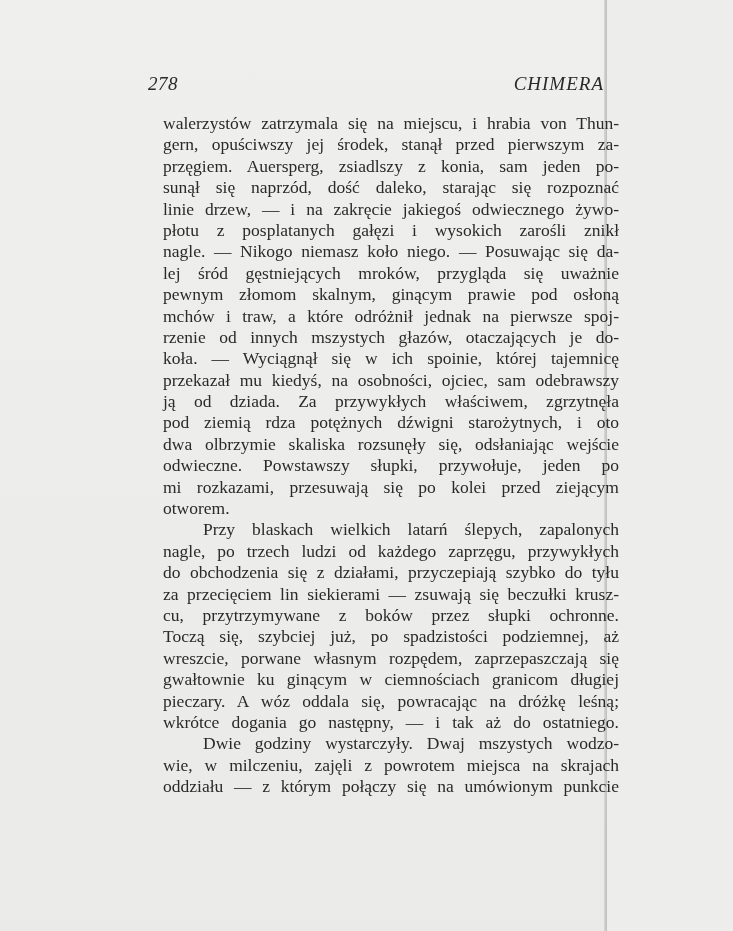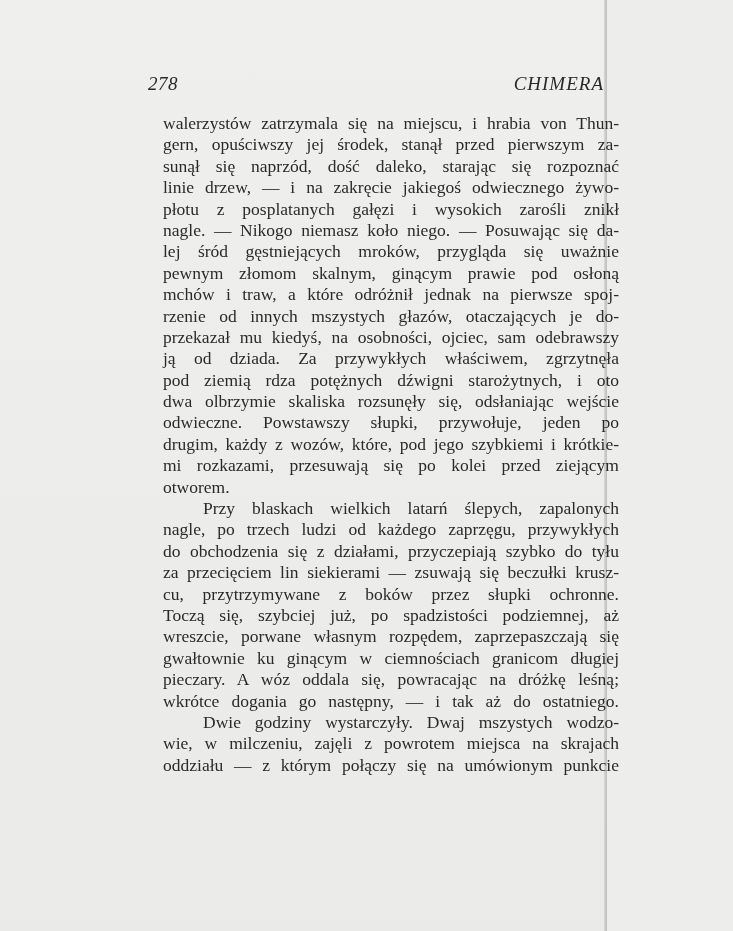--- a/index.html
+++ b/index.html
@@ -86,34 +86,35 @@
   <div class="page-edge"></div>
 
   <div class="running-head">
     <span class="page-number">278</span>
     <span class="book-title">CHIMERA</span>
   </div>
 
   <div class="text-block">
     <span class="line">walerzystów zatrzymala się na miejscu, i hrabia von Thun-</span>
     <span class="line">gern, opuściwszy jej środek, stanął przed pierwszym za-</span>
+    <span class="line">przęgiem. Auersperg, zsiadlszy z konia, sam jeden po-</span>
     <span class="line">sunął się naprzód, dość daleko, starając się rozpoznać</span>
     <span class="line">linie drzew, — i na zakręcie jakiegoś odwiecznego żywo-</span>
     <span class="line">płotu z posplatanych gałęzi i wysokich zarośli znikł</span>
     <span class="line">nagle. — Nikogo niemasz koło niego. — Posuwając się da-</span>
     <span class="line">lej śród gęstniejących mroków, przygląda się uważnie</span>
     <span class="line">pewnym złomom skalnym, ginącym prawie pod osłoną</span>
     <span class="line">mchów i traw, a które odróżnił jednak na pierwsze spoj-</span>
     <span class="line">rzenie od innych mszystych głazów, otaczających je do-</span>
+    <span class="line">koła. — Wyciągnął się w ich spoinie, której tajemnicę</span>
     <span class="line">przekazał mu kiedyś, na osobności, ojciec, sam odebrawszy</span>
     <span class="line">ją od dziada. Za przywykłych właściwem, zgrzytnęła</span>
     <span class="line">pod ziemią rdza potężnych dźwigni starożytnych, i oto</span>
     <span class="line">dwa olbrzymie skaliska rozsunęły się, odsłaniając wejście</span>
     <span class="line">odwieczne. Powstawszy słupki, przywołuje, jeden po</span>
-    <span class="line">drugim, każdy z wozów, które, pod jego szybkiemi i krótkie-</span>
     <span class="line">mi rozkazami, przesuwają się po kolei przed ziejącym</span>
     <span class="line last">otworem.</span>
     <span class="line indent">Przy blaskach wielkich latarń ślepych, zapalonych</span>
     <span class="line">nagle, po trzech ludzi od każdego zaprzęgu, przywykłych</span>
     <span class="line">do obchodzenia się z działami, przyczepiają szybko do tyłu</span>
     <span class="line">za przecięciem lin siekierami — zsuwają się beczułki krusz-</span>
     <span class="line">cu, przytrzymywane z boków przez słupki ochronne.</span>
     <span class="line">Toczą się, szybciej już, po spadzistości podziemnej, aż</span>
     <span class="line">wreszcie, porwane własnym rozpędem, zaprzepaszczają się</span>
     <span class="line">gwałtownie ku ginącym w ciemnościach granicom długiej</span>

